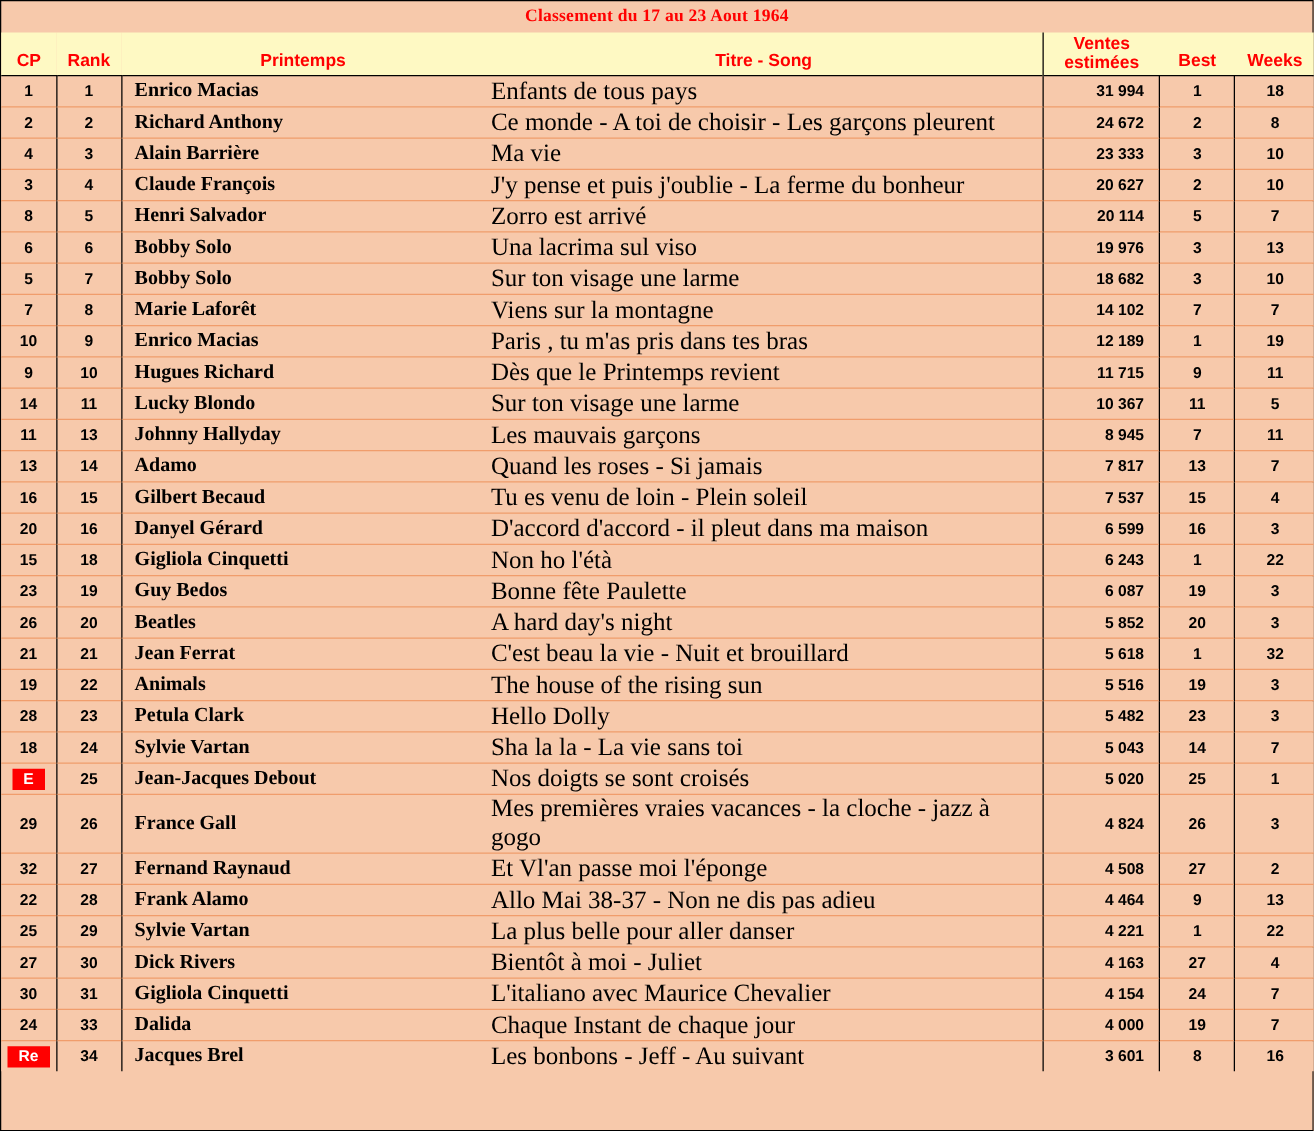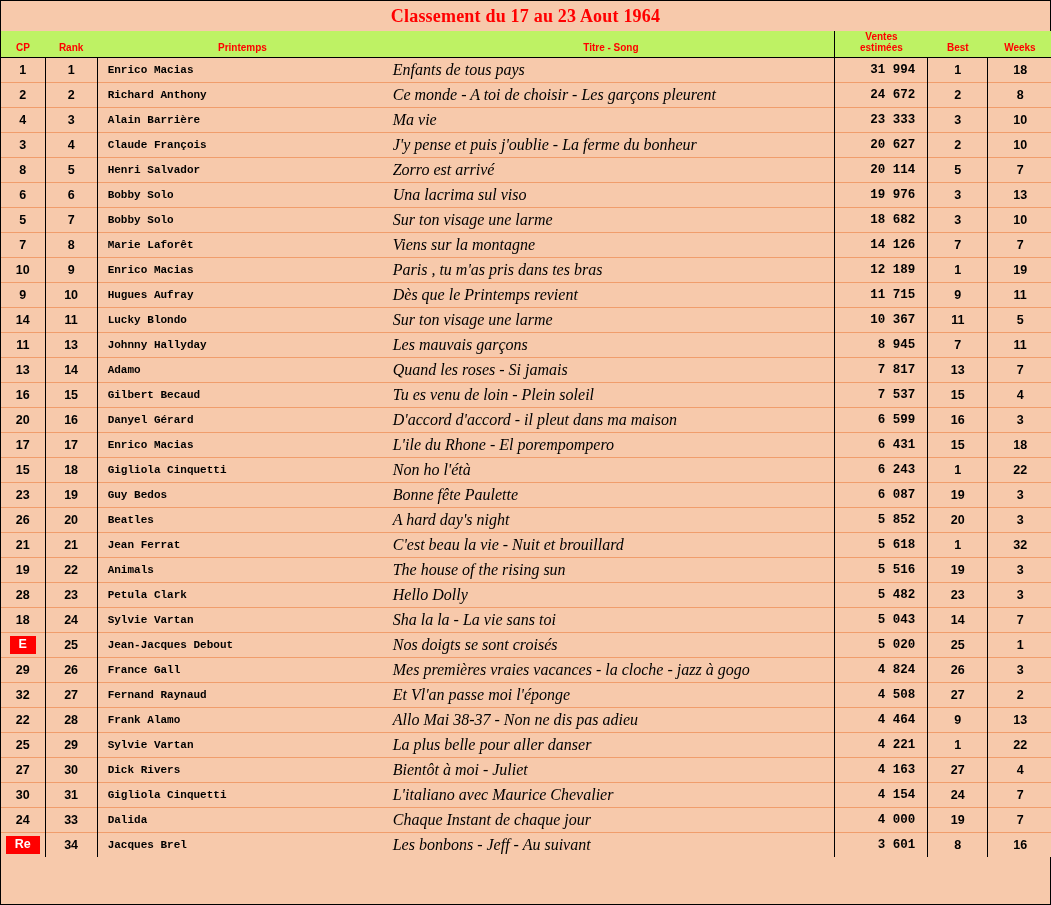--- a/index.html
+++ b/index.html
@@ -18,21 +18,21 @@
     height: 905px;
     box-sizing: border-box;
     border: 1px solid #000;
     background: #f7c9ab;
     position: relative;
   }
   .title {
     text-align: center;
     color: #ff0000;
     font-weight: bold;
-    font-size: 18px;
+    font-size: 14px;
     font-family: "Liberation Serif", serif;
     padding-top: 5px;
     padding-bottom: 4px;
     letter-spacing: 0.2px;
   }
   table {
     border-collapse: collapse;
     width: 1051px;
     table-layout: fixed;
   }
@@ -40,25 +40,25 @@
   col.c-rank { width: 52px; }
   col.c-artist { width: 290px; }
   col.c-title { width: 446px; }
   col.c-sales { width: 93px; }
   col.c-best { width: 60px; }
   col.c-weeks { width: 64px; }
 
   thead th {
     color: #ff0000;
     font-weight: bold;
-    font-size: 10px;
+    font-size: 14px;
     font-family: "Liberation Sans", sans-serif;
     padding: 1px 2px 4px 2px;
     vertical-align: bottom;
-    background: #bef264;
+    background: #fef9c3;
     border: none;
   }
   thead th.hdr-sales {
     line-height: 1.05;
     border-left: 1px solid #000;
   }
   thead th.hdr-artist, thead th.hdr-title { }
 
   tbody td {
     font-size: 13.5px;
@@ -80,35 +80,34 @@
     border-right: 1px solid #000;
   }
   td.rank {
     text-align: center;
     font-weight: bold;
     font-family: "Liberation Sans", sans-serif;
     font-size: 12.5px;
     border-right: 1px solid #000;
   }
   td.artist {
-    font-family: Liberation Mono, monospace;
-    font-weight: bold;
-    font-size: 11px;
+    font-family: Liberation Serif, serif;
+    font-weight: bold;
+    font-size: 16px;
     padding-left: 10px;
   }
   td.song {
     font-family: "Liberation Serif", serif;
-    font-style: italic;
-    font-size: 16px;
+    font-size: 20px;
     padding-left: 5px;
   }
   td.sales {
     text-align: right;
     font-weight: bold;
-    font-family: Liberation Mono, monospace;
+    font-family: Liberation Sans, sans-serif;
     font-size: 12.5px;
     padding-right: 12px;
     border-left: 1px solid #000;
     border-right: 1px solid #000;
   }
   td.best {
     text-align: center;
     font-weight: bold;
     font-family: "Liberation Sans", sans-serif;
     font-size: 12.5px;
@@ -224,37 +223,37 @@
           <td class="song">Sur ton visage une larme</td>
           <td class="sales">18 682</td>
           <td class="best">3</td>
           <td class="weeks">10</td>
         </tr>
         <tr>
           <td class="cp">7</td>
           <td class="rank">8</td>
           <td class="artist">Marie Laforêt</td>
           <td class="song">Viens sur la montagne</td>
-          <td class="sales">14 126</td>
+          <td class="sales">14 102</td>
           <td class="best">7</td>
           <td class="weeks">7</td>
         </tr>
         <tr>
           <td class="cp">10</td>
           <td class="rank">9</td>
           <td class="artist">Enrico Macias</td>
           <td class="song">Paris , tu m'as pris dans tes bras</td>
           <td class="sales">12 189</td>
           <td class="best">1</td>
           <td class="weeks">19</td>
         </tr>
         <tr>
           <td class="cp">9</td>
           <td class="rank">10</td>
-          <td class="artist">Hugues Aufray</td>
+          <td class="artist">Hugues Richard</td>
           <td class="song">Dès que le Printemps revient</td>
           <td class="sales">11 715</td>
           <td class="best">9</td>
           <td class="weeks">11</td>
         </tr>
         <tr>
           <td class="cp">14</td>
           <td class="rank">11</td>
           <td class="artist">Lucky Blondo</td>
           <td class="song">Sur ton visage une larme</td>
@@ -292,29 +291,20 @@
         <tr>
           <td class="cp">20</td>
           <td class="rank">16</td>
           <td class="artist">Danyel Gérard</td>
           <td class="song">D'accord d'accord - il pleut dans ma maison</td>
           <td class="sales">6 599</td>
           <td class="best">16</td>
           <td class="weeks">3</td>
         </tr>
         <tr>
-          <td class="cp">17</td>
-          <td class="rank">17</td>
-          <td class="artist">Enrico Macias</td>
-          <td class="song">L'ile du Rhone - El porempompero</td>
-          <td class="sales">6 431</td>
-          <td class="best">15</td>
-          <td class="weeks">18</td>
-        </tr>
-        <tr>
           <td class="cp">15</td>
           <td class="rank">18</td>
           <td class="artist">Gigliola Cinquetti</td>
           <td class="song">Non ho l'étà</td>
           <td class="sales">6 243</td>
           <td class="best">1</td>
           <td class="weeks">22</td>
         </tr>
         <tr>
           <td class="cp">23</td>

